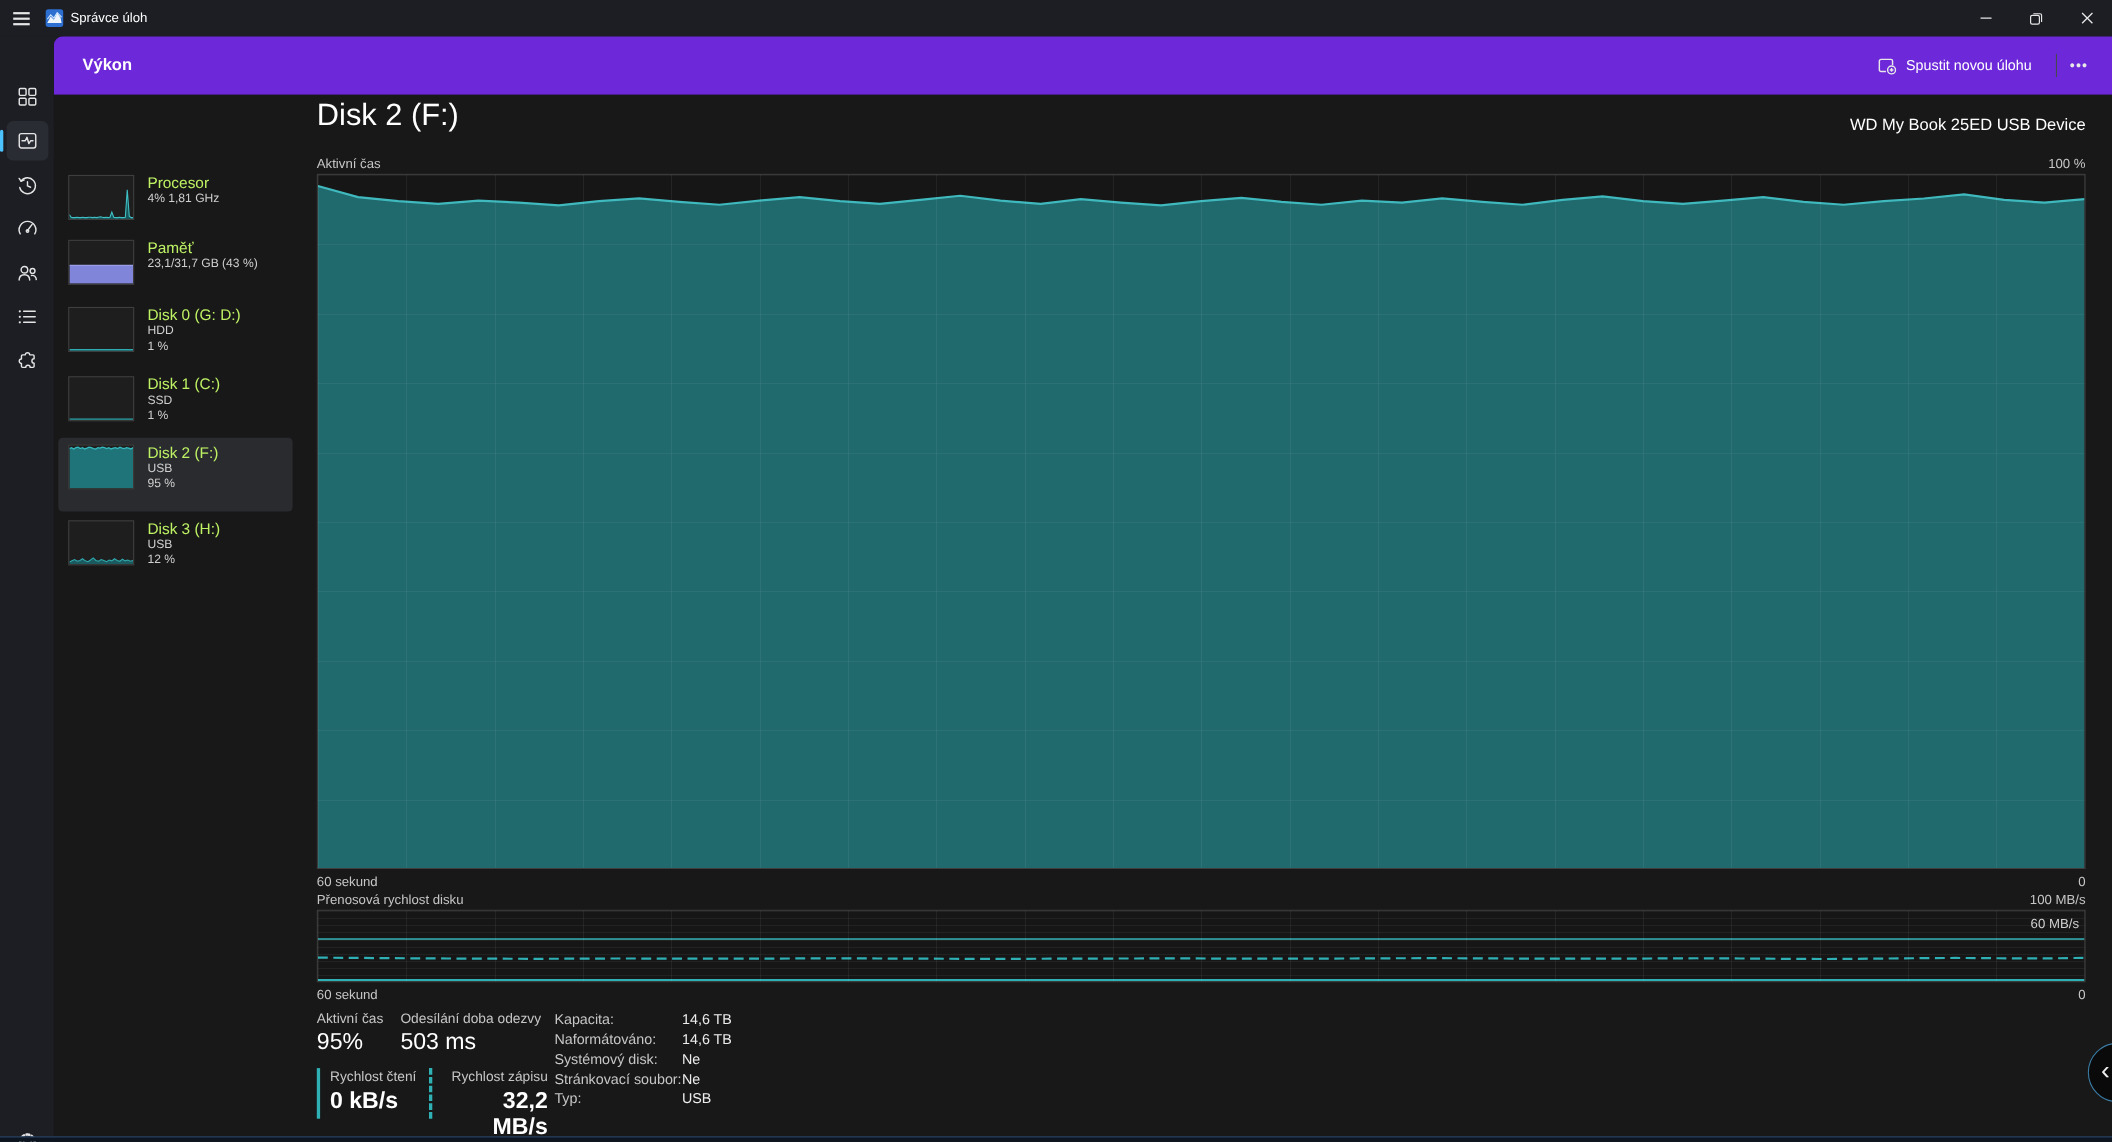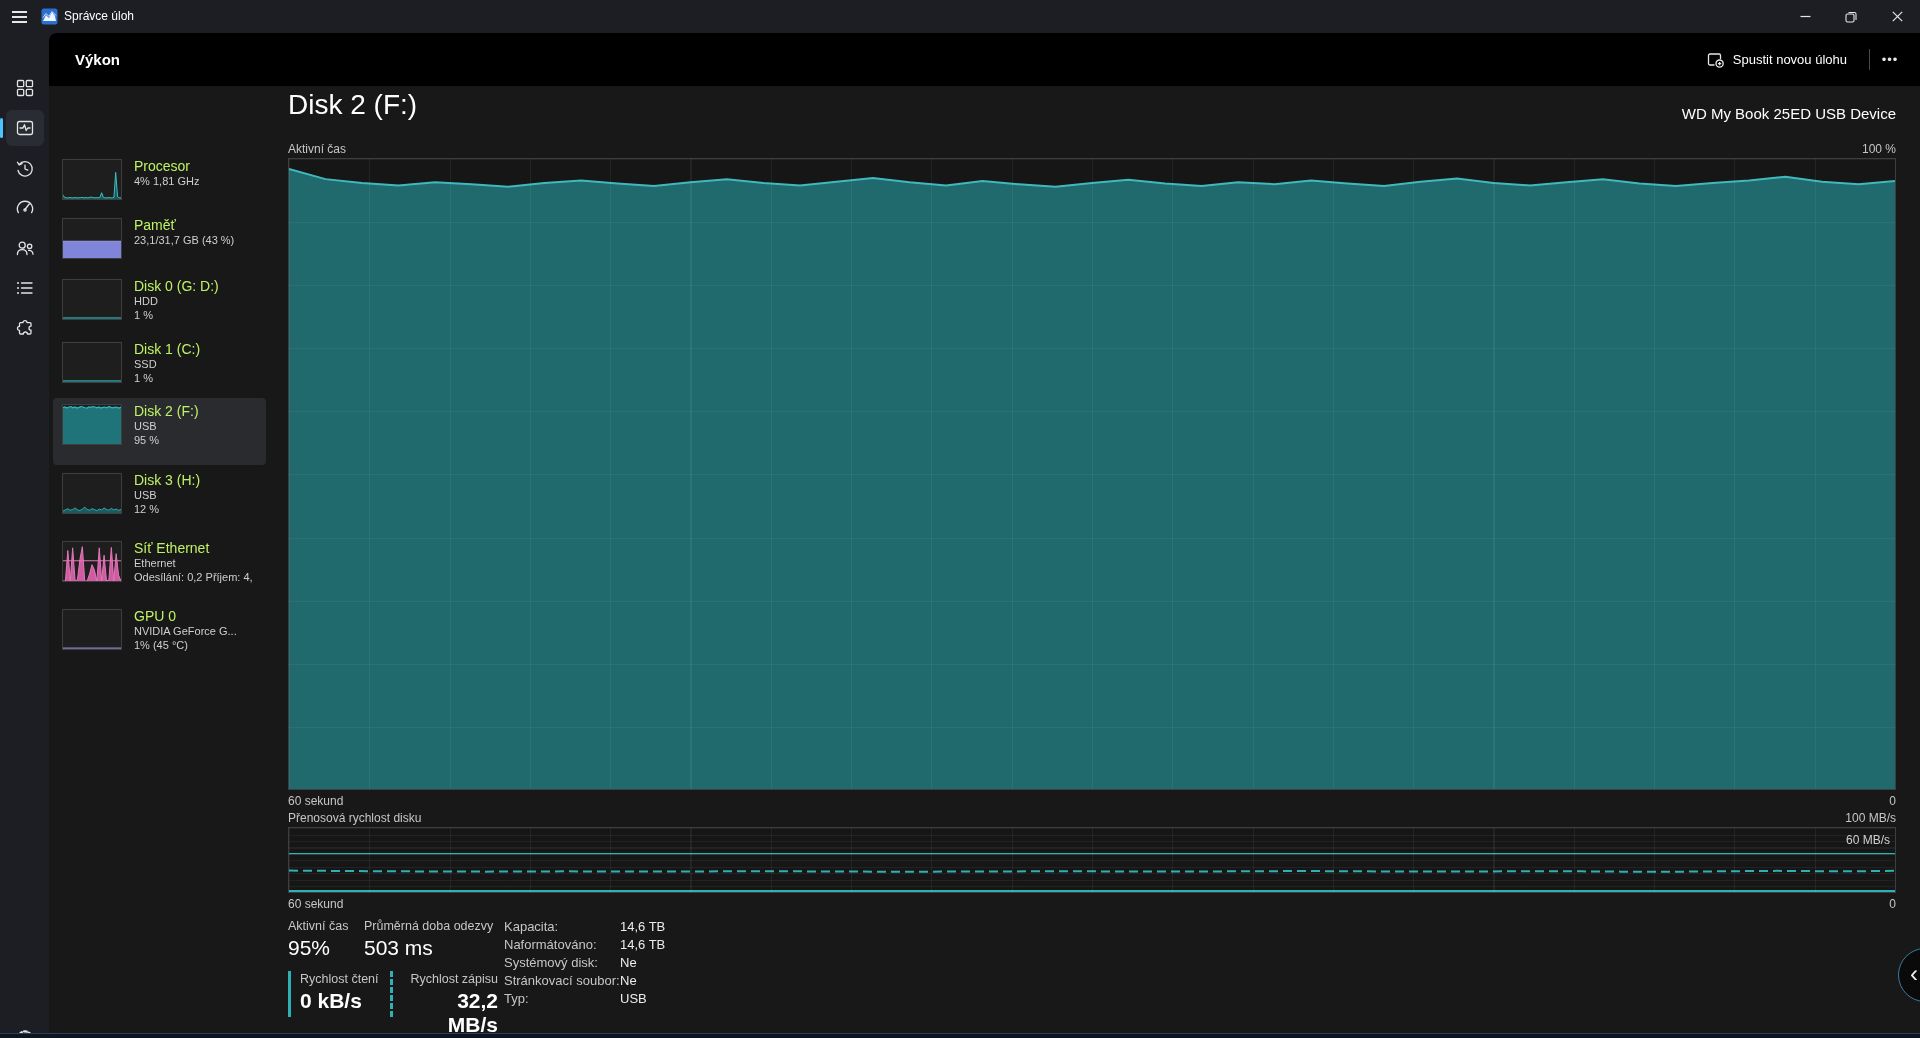--- a/index.html
+++ b/index.html
@@ -18,21 +18,21 @@
   .winbtn{width:46px;height:33px;display:flex;align-items:center;justify-content:center;cursor:pointer;}
   .winbtn svg{display:block;}
   
   .navrail{position:absolute;left:0;top:33px;width:49px;bottom:0;background:#1c1e24;}
   .navitem{position:absolute;left:6px;width:38px;height:36px;display:flex;align-items:center;justify-content:center;border-radius:6px;cursor:pointer;}
   .navitem.sel{background:#2a2c33;}
   .navpill{position:absolute;left:0;width:3px;height:20px;border-radius:2px;background:#4cc2ff;}
   .navitem svg{display:block;stroke:#e4e4e4;fill:none;stroke-width:1.3;stroke-linecap:round;stroke-linejoin:round;}
   
   .content{position:absolute;left:49px;top:33px;right:0;bottom:0;background:#181818;border-top-left-radius:8px;overflow:hidden;}
-  .pageheader{position:absolute;top:0;left:0;right:0;height:53px;background:#000000;}
+  .pageheader{position:absolute;top:0;left:0;right:0;height:53px;background:#6d28d9;}
   .pagetitle{position:absolute;left:26px;top:18px;font-size:15px;font-weight:700;color:#fff;}
   .runtask{position:absolute;right:63px;top:11px;height:31px;display:flex;align-items:center;gap:9px;padding:0 10px;border-radius:4px;cursor:pointer;}
   .runtask svg{display:block;stroke:#e8e8e8;fill:none;stroke-width:1.3;}
   .runtask .lbl{font-size:13px;color:#fff;}
   .hdrdivider{position:absolute;right:50px;top:16px;width:1px;height:21px;background:#46484f;}
   .moremenu{position:absolute;right:14px;top:11px;width:32px;height:31px;display:flex;align-items:center;justify-content:center;font-size:13px;letter-spacing:1px;color:#e8e8e8;cursor:pointer;border-radius:4px;}
   
   .perflist{position:absolute;left:0;top:53px;width:221px;bottom:0;}
   .listrow{position:absolute;left:4px;width:213px;cursor:pointer;}
   .listrow.sel{background:#2a2b2f;border-radius:4px;}
@@ -261,47 +261,21 @@
             <polyline points="0.0,39.0 2.5,37.7 5.0,36.5 7.5,38.1 10.0,37.3 12.5,35.7 15.0,37.7 17.5,38.5 20.0,36.9 22.5,34.9 25.0,37.3 27.5,38.1 30.0,36.5 32.5,37.3 35.0,38.5 37.5,36.9 40.0,37.7 42.5,35.7 45.0,37.3 47.5,38.1 50.0,36.1 52.5,37.7 55.0,36.9 57.5,38.1 60.0,37.3" fill="none" stroke="#2fa9ad" stroke-width="1" vector-effect="non-scaling-stroke"></polyline>
           </svg>
         </div>
       <div class="rowtext">
         <div class="row-title">Disk 3 (H:)</div>
         <div class="row-sub">USB</div>
         <div class="row-sub">12 %</div>
       </div>
     </div>
 
-    <div class="listrow" style="top:453px;height:62px">
-      <div class="thumb">
-          <svg viewBox="0 0 60 41" preserveAspectRatio="none">
-            <polygon points="0,41 0.0,41.0 2.5,41.0 5.0,9.0 7.5,41.0 10.0,6.1 12.5,41.0 15.0,39.4 17.5,18.4 20.0,4.9 22.5,41.0 25.0,41.0 27.5,33.6 30.0,23.8 32.5,29.5 35.0,41.0 37.5,6.1 40.0,41.0 42.5,13.9 45.0,41.0 47.5,39.8 50.0,5.7 52.5,41.0 55.0,12.3 57.5,34.9 60.0,41.0 60,41" fill="#cf5ca3"></polygon>
-            <polyline points="0.0,41.0 2.5,41.0 5.0,9.0 7.5,41.0 10.0,6.1 12.5,41.0 15.0,39.4 17.5,18.4 20.0,4.9 22.5,41.0 25.0,41.0 27.5,33.6 30.0,23.8 32.5,29.5 35.0,41.0 37.5,6.1 40.0,41.0 42.5,13.9 45.0,41.0 47.5,39.8 50.0,5.7 52.5,41.0 55.0,12.3 57.5,34.9 60.0,41.0" fill="none" stroke="#e377b7" stroke-width="1" vector-effect="non-scaling-stroke"></polyline>
-            <polyline points="0.0,19.7 60.0,19.7" fill="none" stroke="#e377b7" stroke-width="1.2" vector-effect="non-scaling-stroke"></polyline>
-          </svg>
-        </div>
-      <div class="rowtext">
-        <div class="row-title">Síť Ethernet</div>
-        <div class="row-sub">Ethernet</div>
-        <div class="row-sub">Odesílání: 0,2 Příjem: 4,</div>
-      </div>
-    </div>
-
-    <div class="listrow" style="top:521px;height:62px">
-      <div class="thumb">
-          <svg viewBox="0 0 60 41" preserveAspectRatio="none">
-            <polyline points="0.0,40.0 60.0,40.0" fill="none" stroke="#8f86c9" stroke-width="1.2" vector-effect="non-scaling-stroke"></polyline>
-          </svg>
-        </div>
-      <div class="rowtext">
-        <div class="row-title">GPU 0</div>
-        <div class="row-sub">NVIDIA GeForce G...</div>
-        <div class="row-sub">1% (45 °C)</div>
-      </div>
-    </div>
+
   </div>
 
   <div class="main-title">Disk 2 (F:)</div>
   <div class="device-name">WD My Book 25ED USB Device</div>
 
   <div class="axislabel" style="left:239px;top:109px">Aktivní čas</div>
   <div class="axislabel" style="right:24px;top:109px">100 %</div>
 
   <div class="chart" style="top:125px;height:632px">
     <svg viewBox="0 0 1608 632" preserveAspectRatio="none">
@@ -325,21 +299,21 @@
       </svg>
     <div class="grid small"></div>
     <div class="marker-label">60 MB/s</div>
   </div>
 
   <div class="axislabel" style="left:239px;top:864px">60 sekund</div>
   <div class="axislabel" style="right:24px;top:864px">0</div>
 
   <div class="statlabel" style="left:239px;top:886px">Aktivní čas</div>
   <div class="statvalue" style="left:239px;top:903px">95%</div>
-  <div class="statlabel" style="left:315px;top:886px">Průměrná doba odezvy</div>
+  <div class="statlabel" style="left:315px;top:886px">Odesílání doba odezvy</div>
   <div class="statvalue" style="left:315px;top:903px">503 ms</div>
 
   <div class="speedbox read" style="left:239px;top:938px">
     <span class="statlabel">Rychlost čtení</span>
     <span class="statvalue">0 kB/s</span>
   </div>
   <div class="speedbox write" style="left:341px;top:938px">
     <span class="statlabel">Rychlost zápisu</span>
     <span class="statvalue">32,2 MB/s</span>
   </div>

